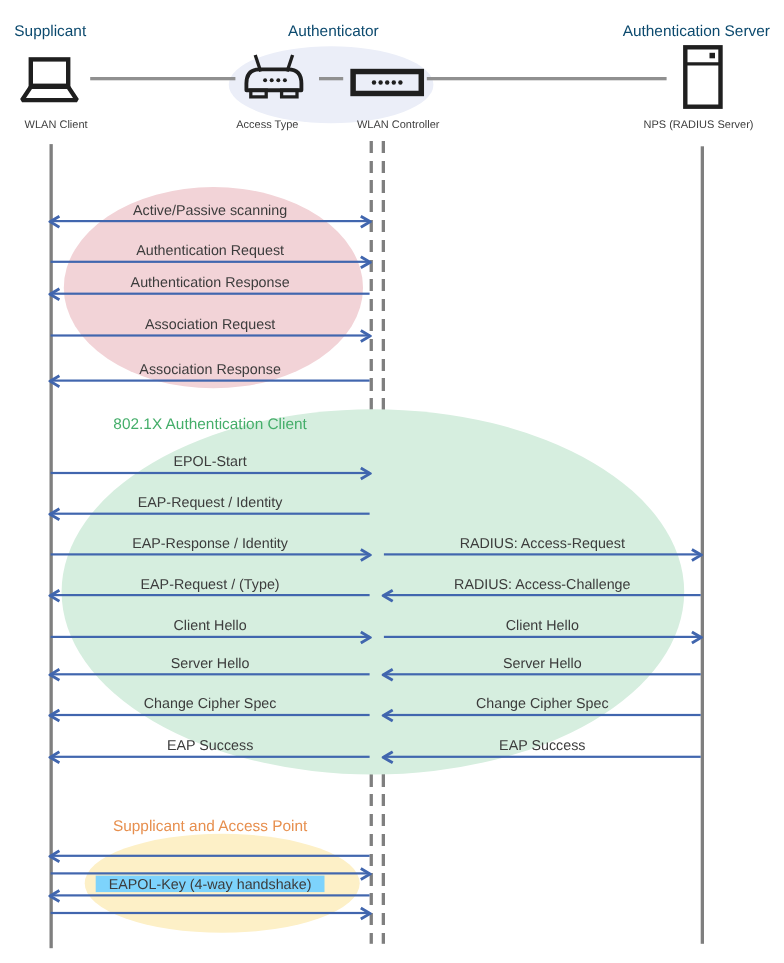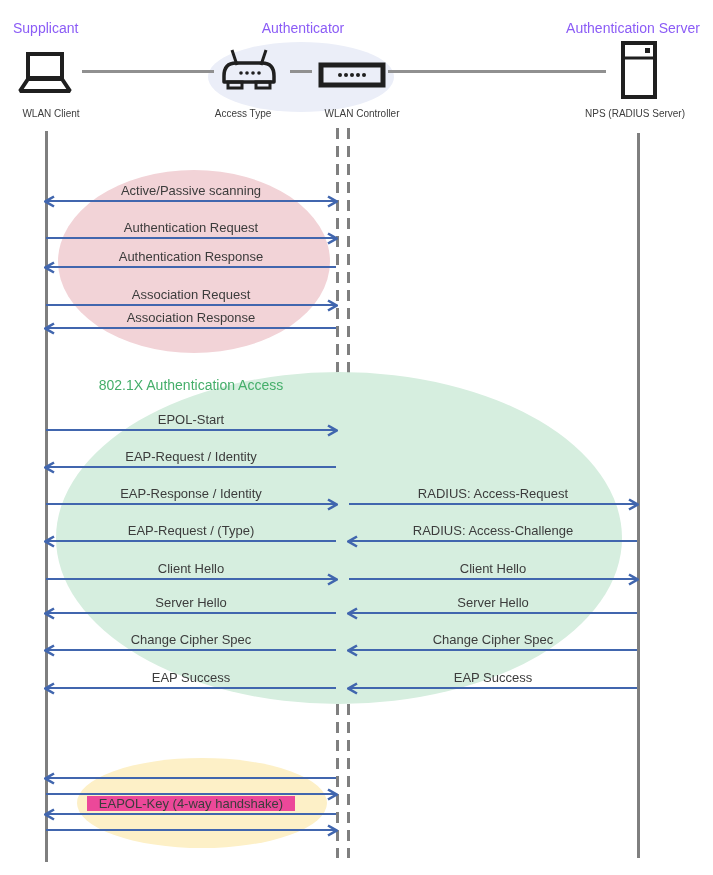--- a/index.html
+++ b/index.html
@@ -1,21 +1,21 @@
 <!DOCTYPE html>
 <html><head>
 <meta charset="utf-8">
 <style>
   html,body{margin:0;padding:0;background:#fff;}
   #canvas{
     position:relative;width:713px;height:875px;background:#ffffff;overflow:hidden;
     font-family:"Liberation Sans","DejaVu Sans",sans-serif;
   }
   
-  .role-label{position:absolute;top:20px;font-size:14px;color:#8b5cf6;white-space:nowrap;}
+  .role-label{position:absolute;top:20px;font-size:14px;color:#0c4a6e;white-space:nowrap;}
   .node-label{position:absolute;top:108px;font-size:10px;color:#3d3d3d;white-space:nowrap;transform:translateX(-50%);}
   .centered{transform:translateX(-50%);}
   .conn{position:absolute;top:70px;height:3px;background:#909090;}
   .hdr-ellipse{position:absolute;left:208px;top:42px;width:186px;height:70px;border-radius:50%;background:#ebeef8;}
   .icon{position:absolute;}
   
   .lifeline-solid{position:absolute;width:3px;background:#7f7f7f;}
   .lifeline-dashed{position:absolute;width:3px;
     background:repeating-linear-gradient(to bottom,#7f7f7f 0 11px,transparent 11px 18px);}
   
@@ -91,21 +91,22 @@
 
   <div class="phase-ellipse" style="left:58px;top:170px;width:272px;height:183px;background:#f2d3d7;"></div>
   <div class="phase-ellipse" style="left:56px;top:372px;width:566px;height:332px;background:#d6eedf;"></div>
   <div class="phase-ellipse" style="left:77px;top:758px;width:250px;height:90px;background:#fdf0c7;"></div>
 
   <div class="lifeline-solid" style="left:45px;top:131px;height:731px;"></div>
   <div class="lifeline-dashed" style="left:336px;top:128px;height:730px;"></div>
   <div class="lifeline-dashed" style="left:347px;top:128px;height:730px;"></div>
   <div class="lifeline-solid" style="left:637px;top:133px;height:725px;"></div>
 
-  <div class="phase-title" style="left:46px;width:290px;top:377px;color:#45ae6a;">802.1X Authentication Access</div>
+  <div class="phase-title" style="left:46px;width:290px;top:377px;color:#45ae6a;">802.1X Authentication Client</div>
+  <div class="phase-title" style="left:46px;width:290px;top:742px;color:#e78f4e;">Supplicant and Access Point</div>
 
   <div id="arrows-layer">
       <div class="msg" style="left: 46px; width: 290px; top: 200px;">
         <div class="msg-line" style="background:#4166AE"></div>
         <svg class="head head-right" width="13" height="13" viewBox="0 0 13 13">
           <path d="M3 1.5 L11.5 6.5 L3 11.5" fill="none" stroke="#4166AE" stroke-width="2.6"></path>
         </svg>
         <svg class="head head-left" width="13" height="13" viewBox="0 0 13 13">
           <path d="M10 1.5 L1.5 6.5 L10 11.5" fill="none" stroke="#4166AE" stroke-width="2.6"></path>
         </svg>
@@ -125,21 +126,21 @@
         </svg>
         <div class="msg-label"><span class="lbl-bg">Authentication Response</span></div>
       </div>
       <div class="msg" style="left: 46px; width: 290px; top: 304px;">
         <div class="msg-line" style="background:#4166AE"></div>
         <svg class="head head-right" width="13" height="13" viewBox="0 0 13 13">
           <path d="M3 1.5 L11.5 6.5 L3 11.5" fill="none" stroke="#4166AE" stroke-width="2.6"></path>
         </svg>
         <div class="msg-label"><span class="lbl-bg">Association Request</span></div>
       </div>
-      <div class="msg" style="left: 46px; width: 290px; top: 327px;">
+      <div class="msg" style="left: 46px; width: 290px; top: 345px;">
         <div class="msg-line" style="background:#4166AE"></div>
         <svg class="head head-left" width="13" height="13" viewBox="0 0 13 13">
           <path d="M10 1.5 L1.5 6.5 L10 11.5" fill="none" stroke="#4166AE" stroke-width="2.6"></path>
         </svg>
         <div class="msg-label"><span class="lbl-bg">Association Response</span></div>
       </div>
       <div class="msg" style="left: 46px; width: 290px; top: 429px;">
         <div class="msg-line" style="background:#4166AE"></div>
         <svg class="head head-right" width="13" height="13" viewBox="0 0 13 13">
           <path d="M3 1.5 L11.5 6.5 L3 11.5" fill="none" stroke="#4166AE" stroke-width="2.6"></path>
@@ -247,21 +248,21 @@
         <div class="msg-line" style="background:#4166AE"></div>
         <svg class="head head-right" width="13" height="13" viewBox="0 0 13 13">
           <path d="M3 1.5 L11.5 6.5 L3 11.5" fill="none" stroke="#4166AE" stroke-width="2.6"></path>
         </svg>
       </div>
       <div class="msg" style="left: 46px; width: 290px; top: 813px;">
         <div class="msg-line" style="background:#4166AE"></div>
         <svg class="head head-left" width="13" height="13" viewBox="0 0 13 13">
           <path d="M10 1.5 L1.5 6.5 L10 11.5" fill="none" stroke="#4166AE" stroke-width="2.6"></path>
         </svg>
-        <div class="msg-label"><span class="lbl-bg" style="background:#ec4899">EAPOL-Key (4-way handshake)</span></div>
+        <div class="msg-label"><span class="lbl-bg" style="background:#7dd3fc">EAPOL-Key (4-way handshake)</span></div>
       </div>
       <div class="msg" style="left: 46px; width: 290px; top: 829px;">
         <div class="msg-line" style="background:#4166AE"></div>
         <svg class="head head-right" width="13" height="13" viewBox="0 0 13 13">
           <path d="M3 1.5 L11.5 6.5 L3 11.5" fill="none" stroke="#4166AE" stroke-width="2.6"></path>
         </svg>
       </div>
     </div>
 
 </div>

